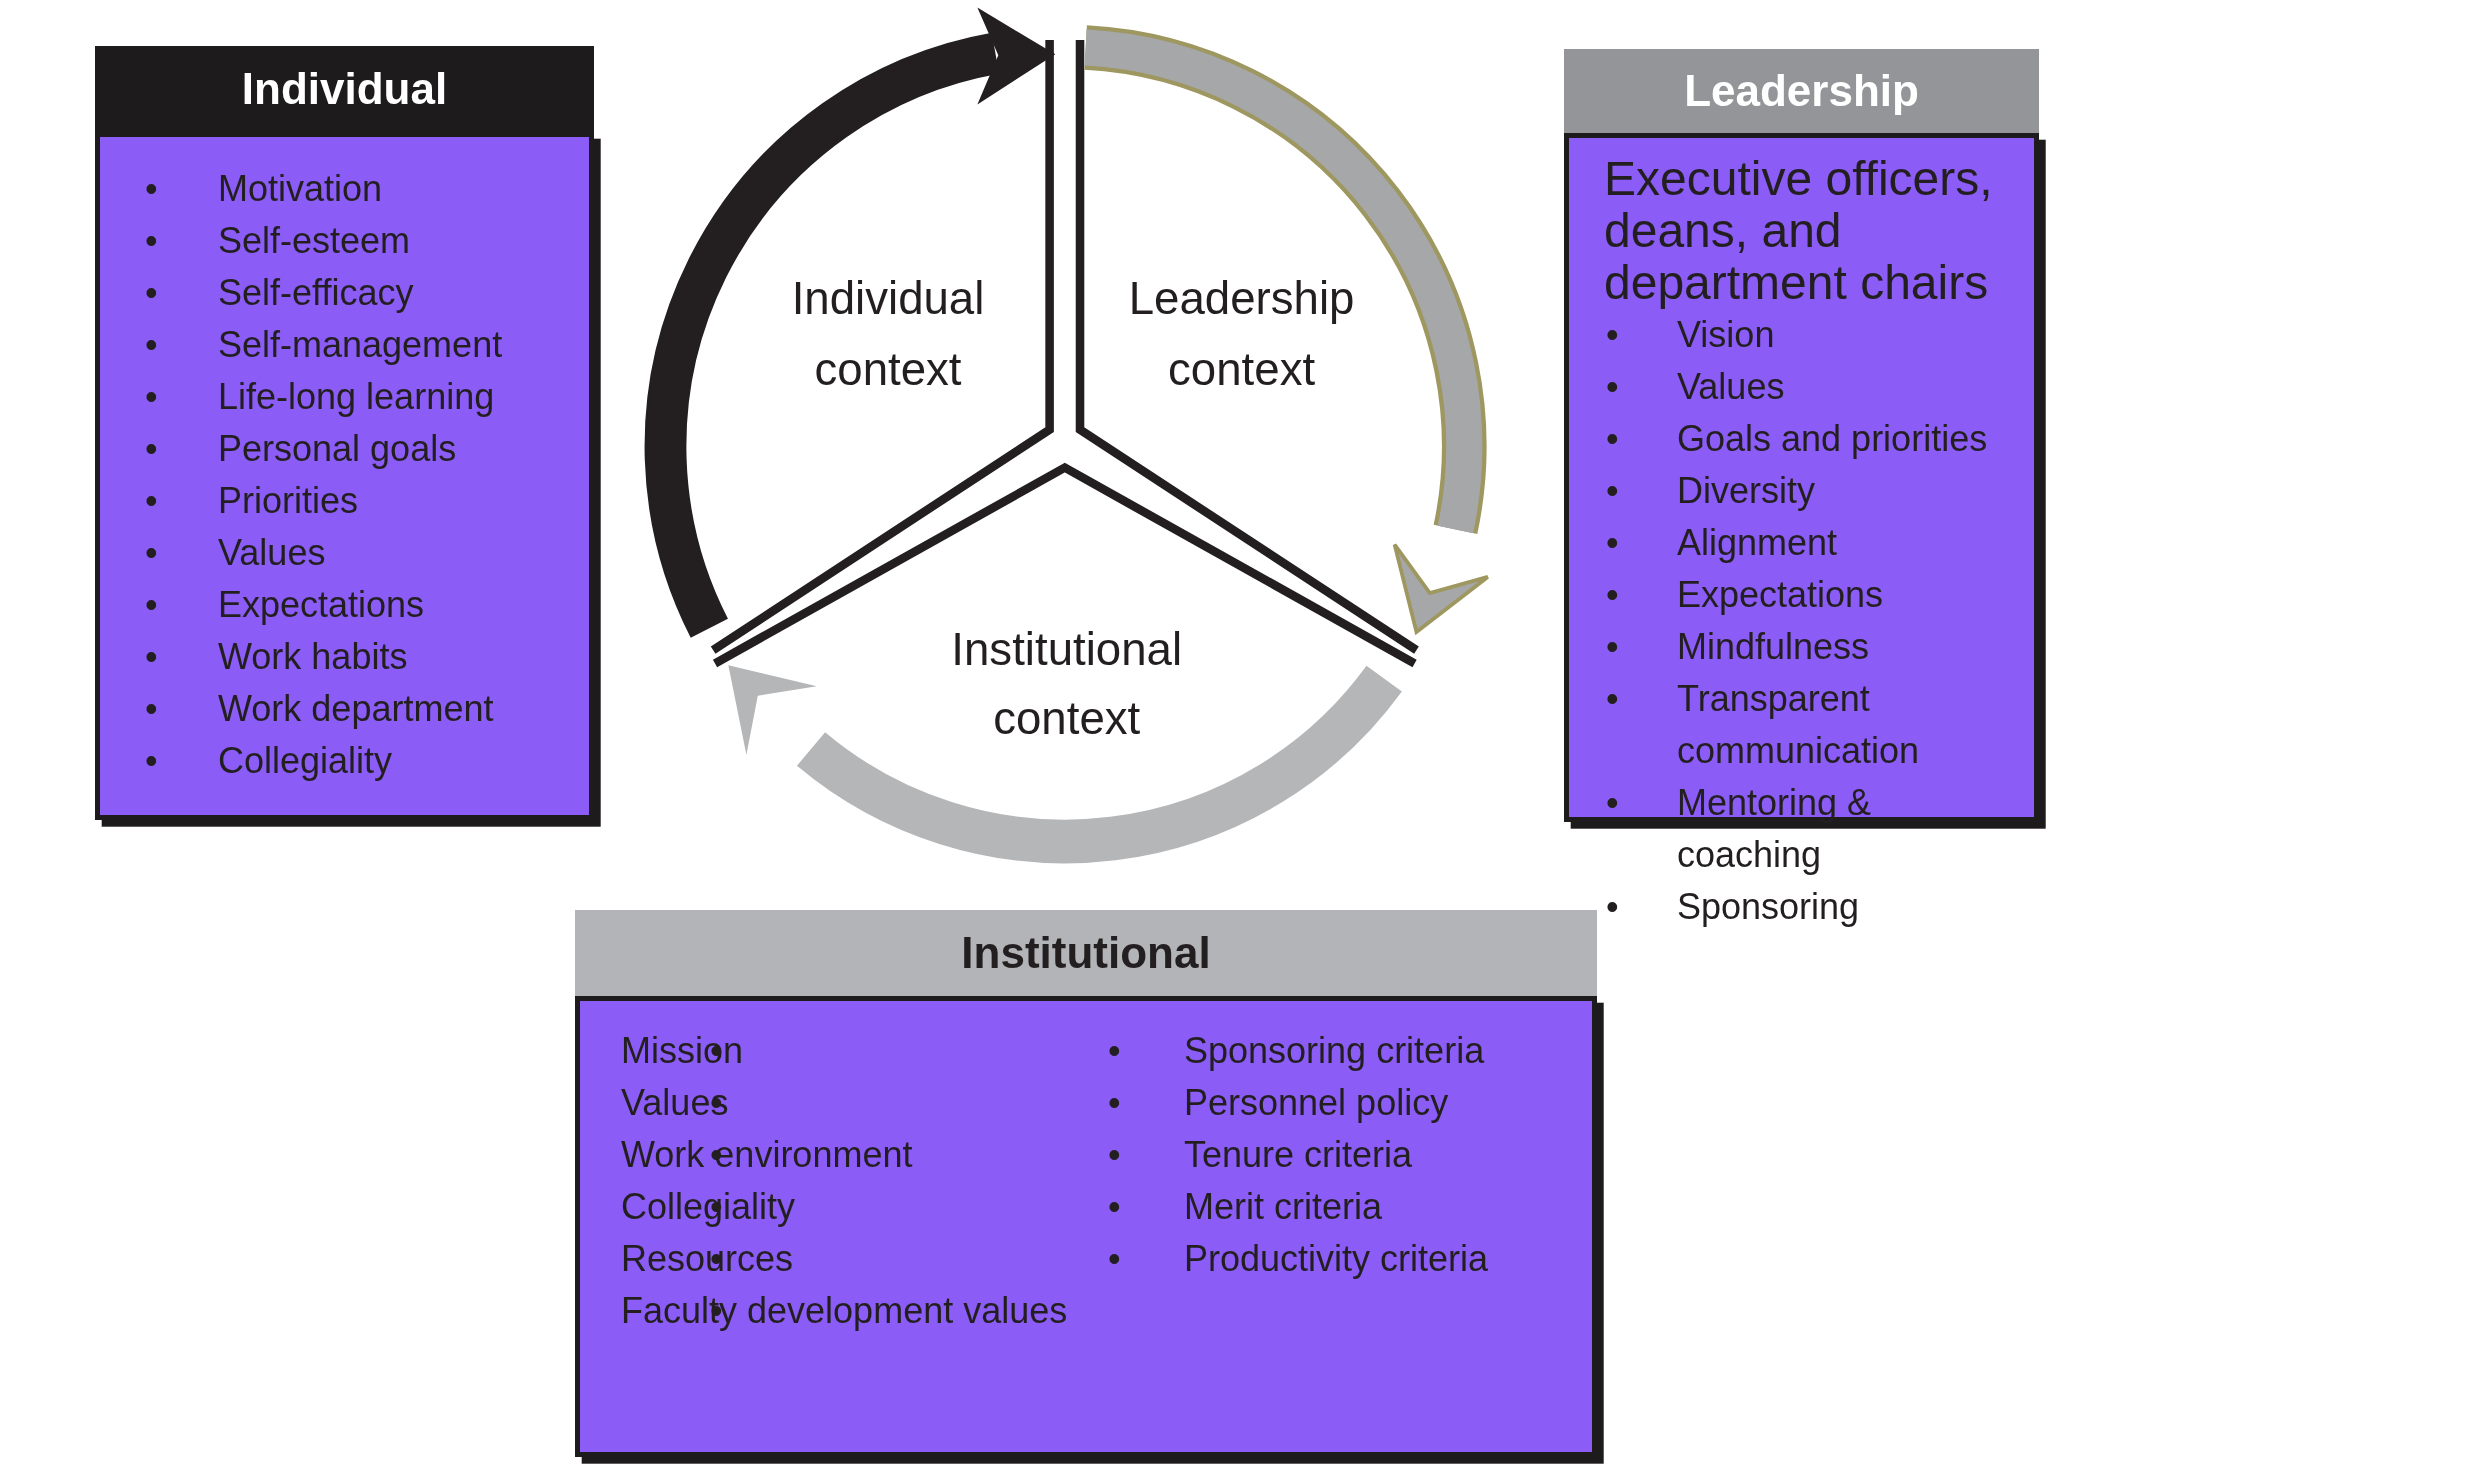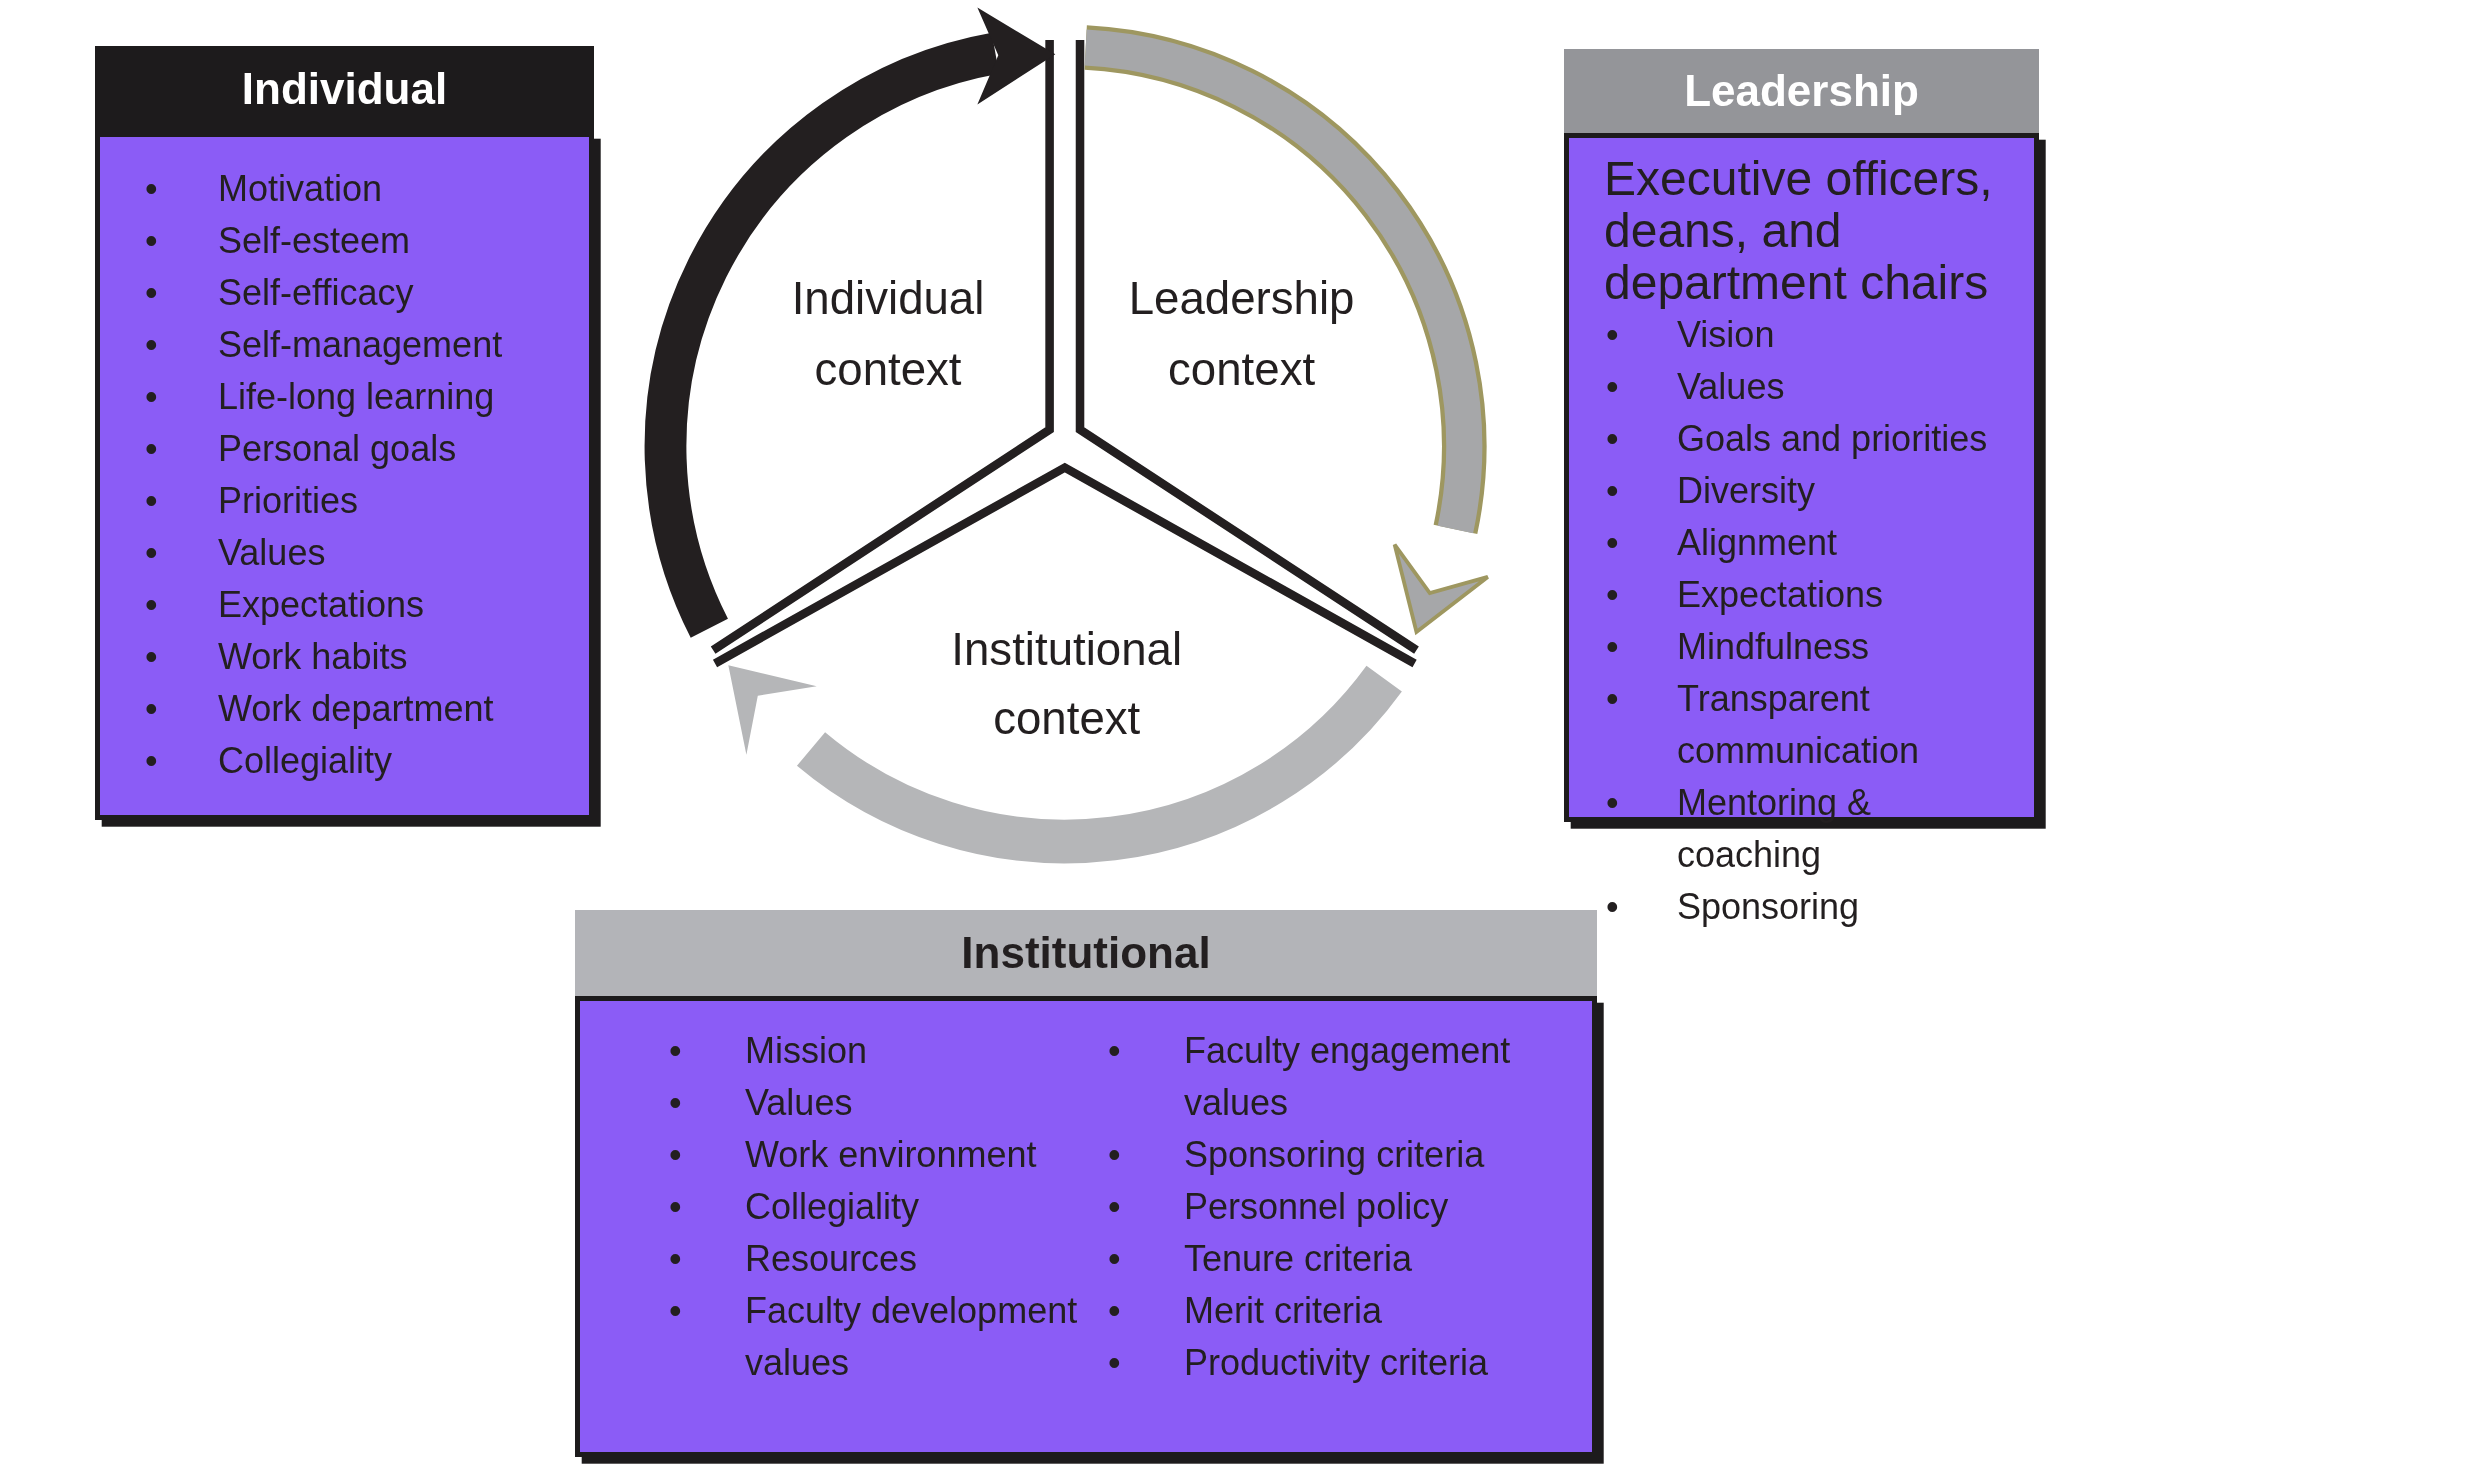--- a/index.html
+++ b/index.html
@@ -47,21 +47,21 @@
   #box-leadership .box-body{height:689px;padding-top:15px;}
   #box-leadership .intro{font-size:48px;line-height:52px;padding-left:35px;padding-right:3.8px;}
   #box-leadership li{padding-left:108px;padding-right:21px;}
   #box-leadership li::before{content:"\2022";position:absolute;left:37px;}
 
   
   #box-institutional{left:575px;top:910px;width:1022px;}
   #box-institutional .box-body{height:461px;padding-top:24px;}
   #box-institutional .cols{display:flex;}
   #box-institutional .col-left{width:528px;}
-  #box-institutional .col-left li{padding-left:165px;width:508px;box-sizing:border-box;}
+  #box-institutional .col-left li{width:508px;box-sizing:border-box;margin-left:41px;}
   #box-institutional .col-left li::before{content:"\2022";position:absolute;left:89px;}
   #box-institutional .col-right{width:475px;}
   #box-institutional .col-right li{padding-left:76px;width:468px;box-sizing:border-box;}
   #box-institutional .col-right li::before{content:"\2022";position:absolute;left:0px;}
 
   #cycle-svg{position:absolute;left:0;top:0;}
   .sector-label{font-size:48px;fill:#231f20;}
 </style>
 </head>
 <body>
@@ -147,21 +147,20 @@
       <div class="cols">
         <ul class="blist col-left">
           <li>Mission</li>
           <li>Values</li>
           <li>Work environment</li>
           <li>Collegiality</li>
           <li>Resources</li>
           <li>Faculty development values</li>
         </ul>
         <ul class="blist col-right">
-          <li>Faculty engagement values</li>
           <li>Sponsoring criteria</li>
           <li>Personnel policy</li>
           <li>Tenure criteria</li>
           <li>Merit criteria</li>
           <li>Productivity criteria</li>
         </ul>
       </div>
     </div>
   </div>
 

